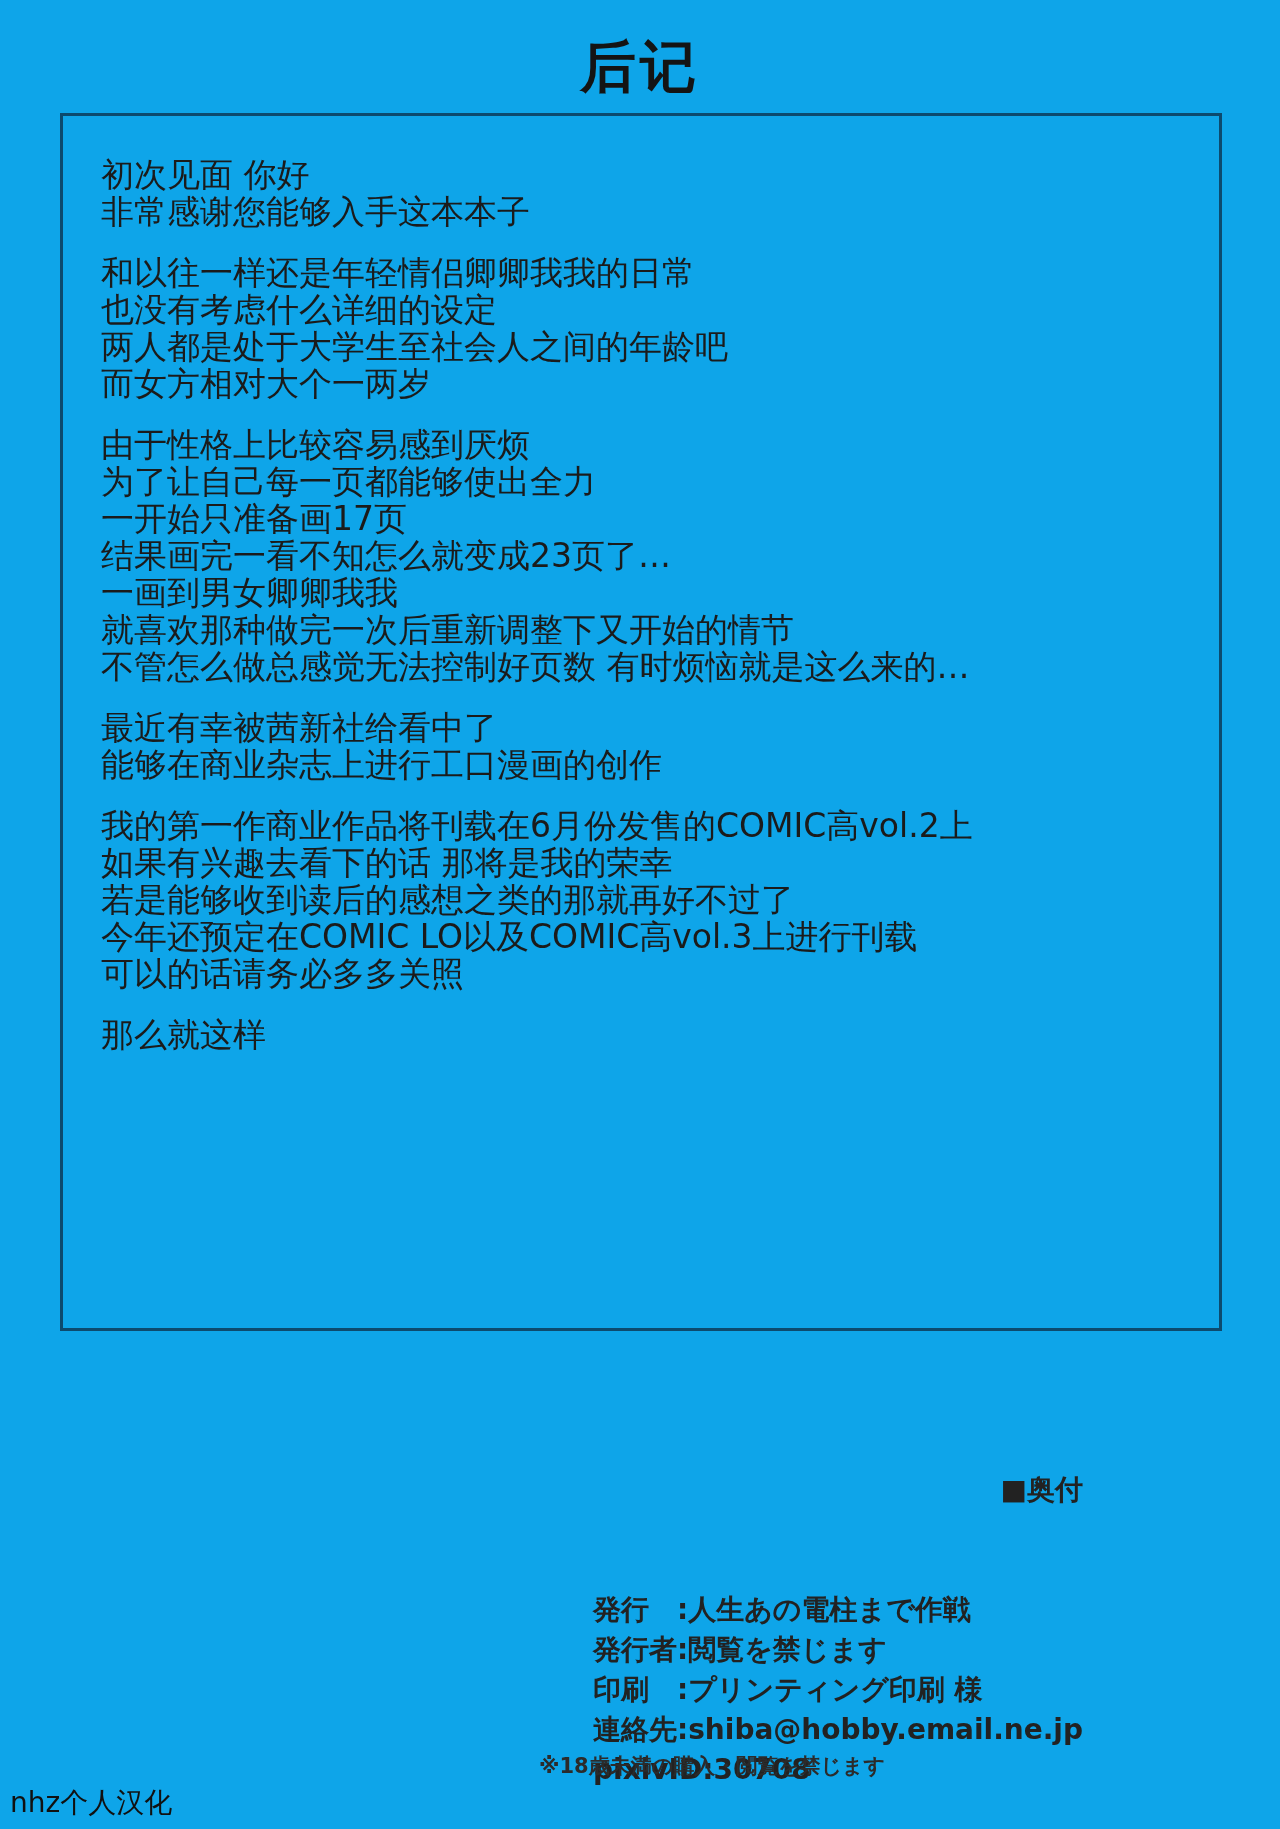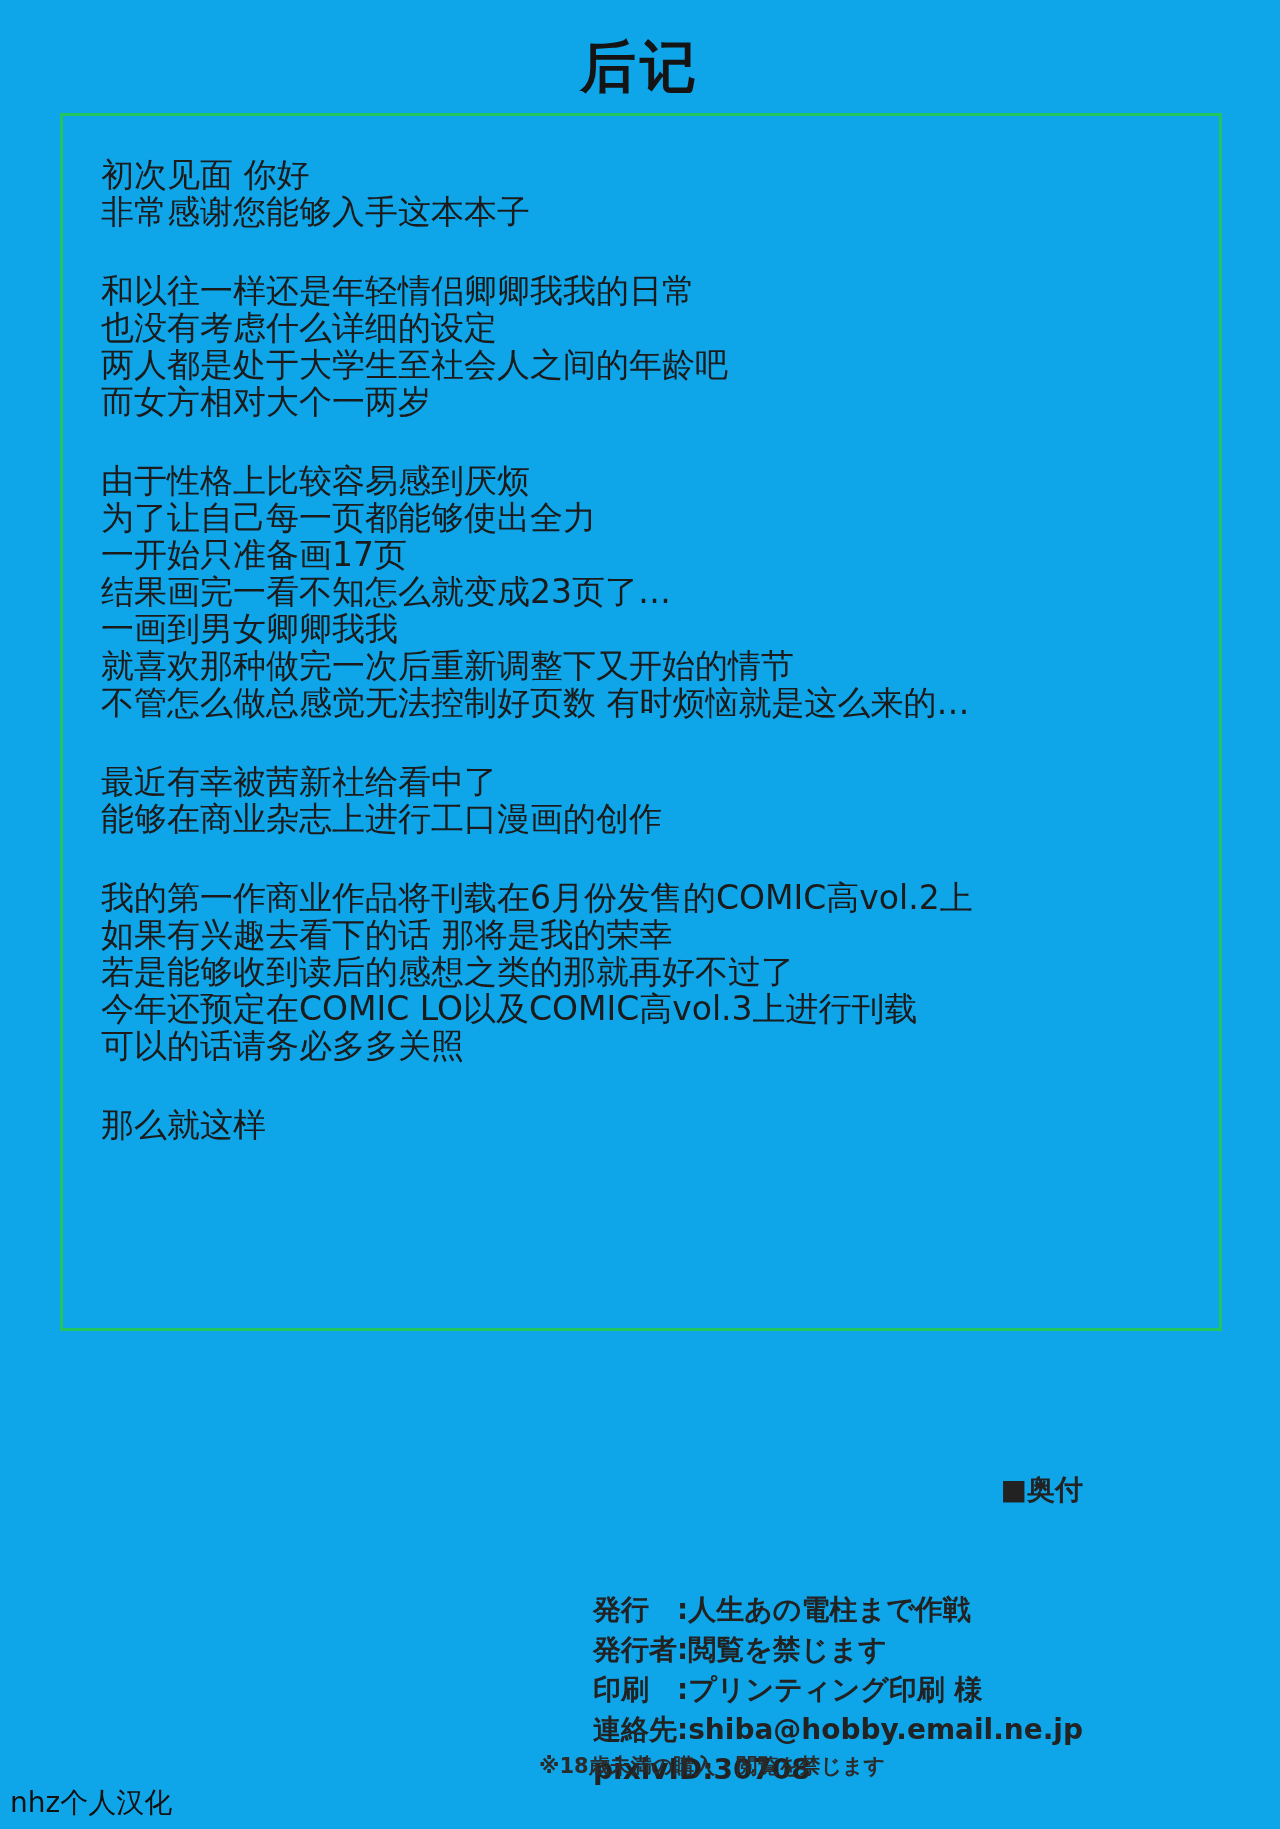--- a/index.html
+++ b/index.html
@@ -27,27 +27,27 @@
     font-weight: bold;
     letter-spacing: 4px;
     color: #141414;
   }
   .afterword-box {
     position: absolute;
     left: 60px;
     top: 113px;
     width: 1162px;
     height: 1218px;
-    border: 3px solid #22c55e;
+    border: 3px solid #0c4a6e;
     box-sizing: border-box;
     padding: 40px 38px;
     background: transparent;
   }
   .paragraph + .paragraph {
-    margin-top: 42px;
+    margin-top: 24px;
   }
   .afterword-line {
     font-size: 33px;
     line-height: 37px;
     white-space: pre-wrap;
     color: #1b1b1b;
     font-weight: 500;
   }
   .colophon {
     position: absolute;

